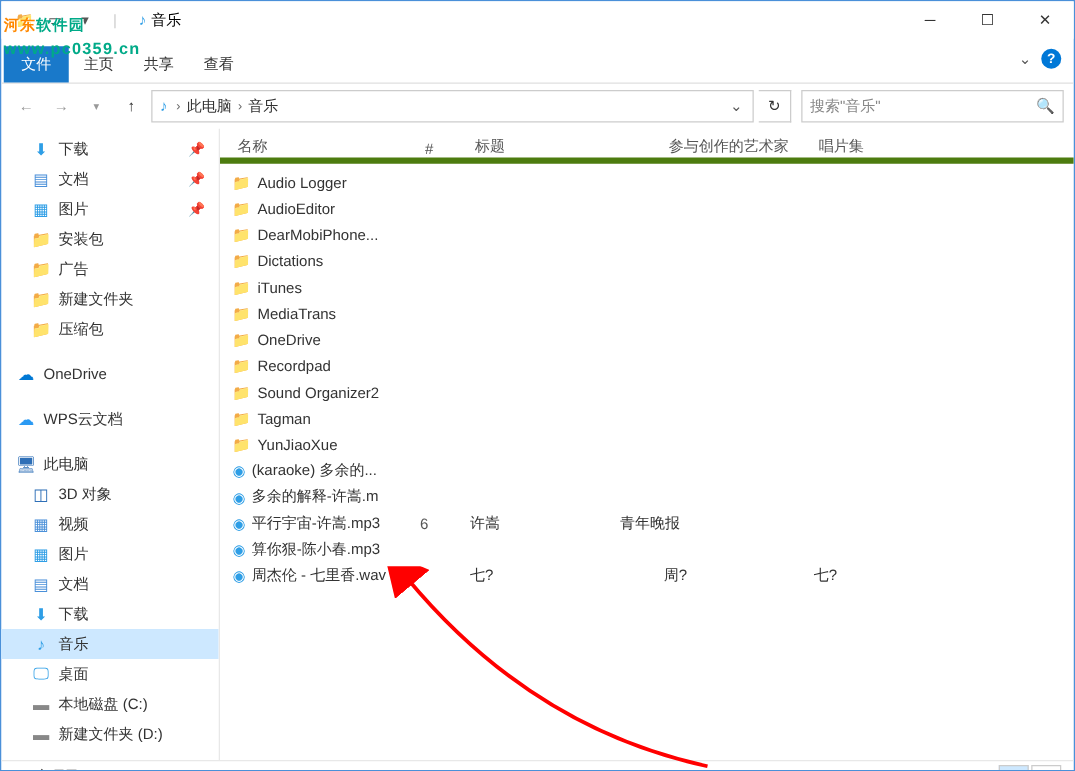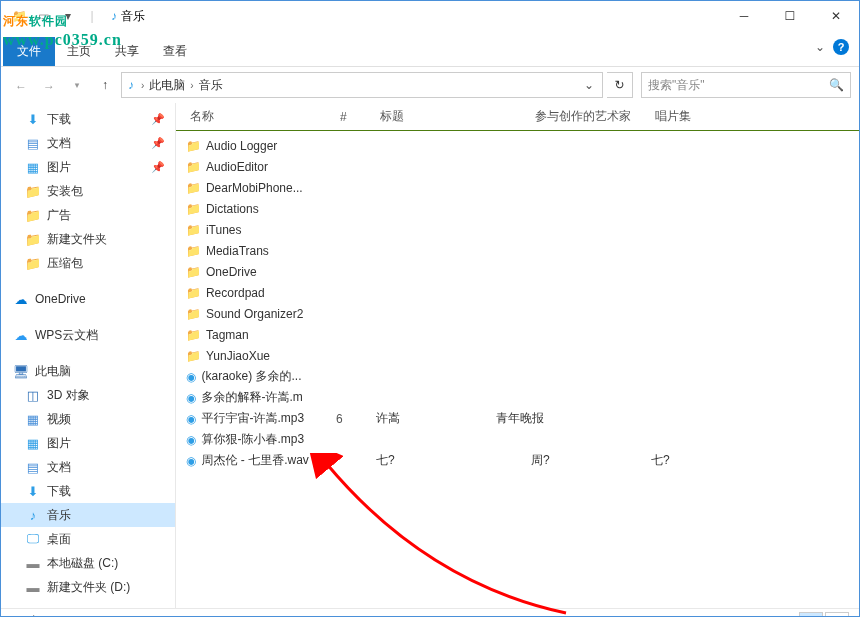--- a/index.html
+++ b/index.html
@@ -29,40 +29,40 @@
 .body { display:flex; height:505px; }
 .sidebar { width:175px; border-right:1px solid #e8e8e8; overflow-y:auto; padding-top:4px; }
 .sidebar .item { display:flex; align-items:center; height:24px; padding-left:24px; gap:6px; color:#333; position:relative; }
 .sidebar .item.selected { background:#cde8ff; }
 .sidebar .item .pin { position:absolute; right:10px; color:#777; font-size:11px; }
 .sidebar .item.section { padding-left:12px; font-weight:normal; }
 .sidebar .spacer { height:12px; }
 .sidebar .ic { width:16px; height:16px; display:inline-flex; align-items:center; justify-content:center; font-size:13px; }
 
 .files { flex:1; display:flex; flex-direction:column; position:relative; }
-.colheaders { height:28px; display:flex; align-items:center; border-bottom:1px solid #4d7c0f; color:#555; padding-left:10px; }
+.colheaders { height:28px; display:flex; align-items:flex-end; border-bottom:5px solid #4d7c0f; color:#555; padding-left:10px; }
 .colheaders div { padding:0 4px; }
 .filelist { flex:1; overflow-y:auto; padding-top:4px; }
 .filelist .row { display:flex; align-items:center; height:21px; padding-left:10px; color:#333; }
 .filelist .row .c-name { width:150px; display:flex; align-items:center; gap:5px; overflow:hidden; white-space:nowrap; text-overflow:ellipsis; }
 .filelist .row .c-num { width:40px; color:#555; }
 .filelist .row .c-title { width:155px; color:#888; overflow:hidden; white-space:nowrap; }
 .filelist .row .c-artist { width:120px; color:#888; }
 .filelist .row .c-album { width:100px; color:#888; }
 .filelist .row.dk .c-title,.filelist .row.dk .c-artist,.filelist .row.dk .c-album { color:#333; }
 
 .status { height:26px; border-top:1px solid #e8e8e8; display:flex; align-items:center; padding:0 10px; color:#444; }
 .status .viewbtns { margin-left:auto; display:flex; gap:2px; }
 .status .viewbtns span { width:24px; height:20px; border:1px solid #ccc; display:inline-flex; align-items:center; justify-content:center; color:#0078d7; font-size:11px; }
 .status .viewbtns span.active { background:#cde8ff; }
 
 .watermark { position:absolute; left:2px; top:2px; z-index:10; pointer-events:none; font-family:Arial; }
 .watermark .t1 { font-size:24px; font-weight:bold; color:#0a8; letter-spacing:1px; text-shadow:1px 1px 0 #fff; }
 .watermark .t1 b { color:#f80; }
-.watermark .t2 { font-size:16px; color:#0a8; font-weight:bold; letter-spacing:1px;font-family:Liberation Serif, serif; }
+.watermark .t2 { font-size:13px; color:#0a8; font-weight:bold; letter-spacing:1px; }
 
 .arrow { position:absolute; pointer-events:none; z-index:5; }
 
 .i-folder { color:#ffd35a; }
 .i-music { color:#2e9ee6; }
 .i-down { color:#2e9ee6; }
 .i-doc { color:#4a90d9; }
 .i-pic { color:#2e9ee6; }
 .i-drive { color:#888; }
 .i-desktop { color:#2e9ee6; }

